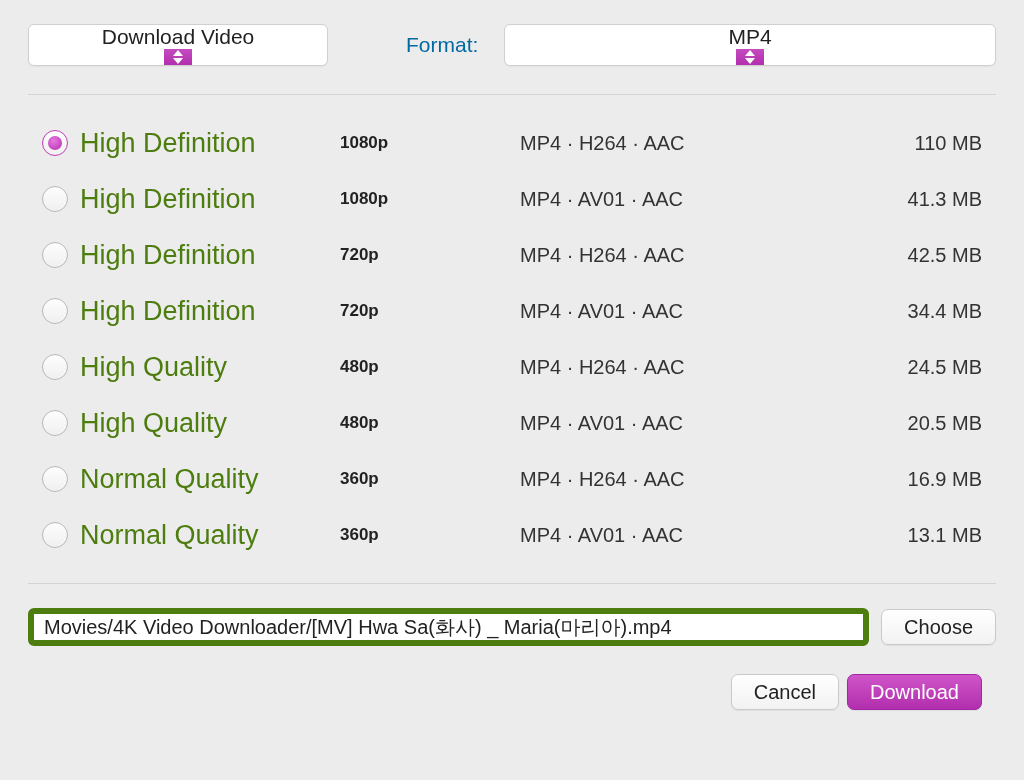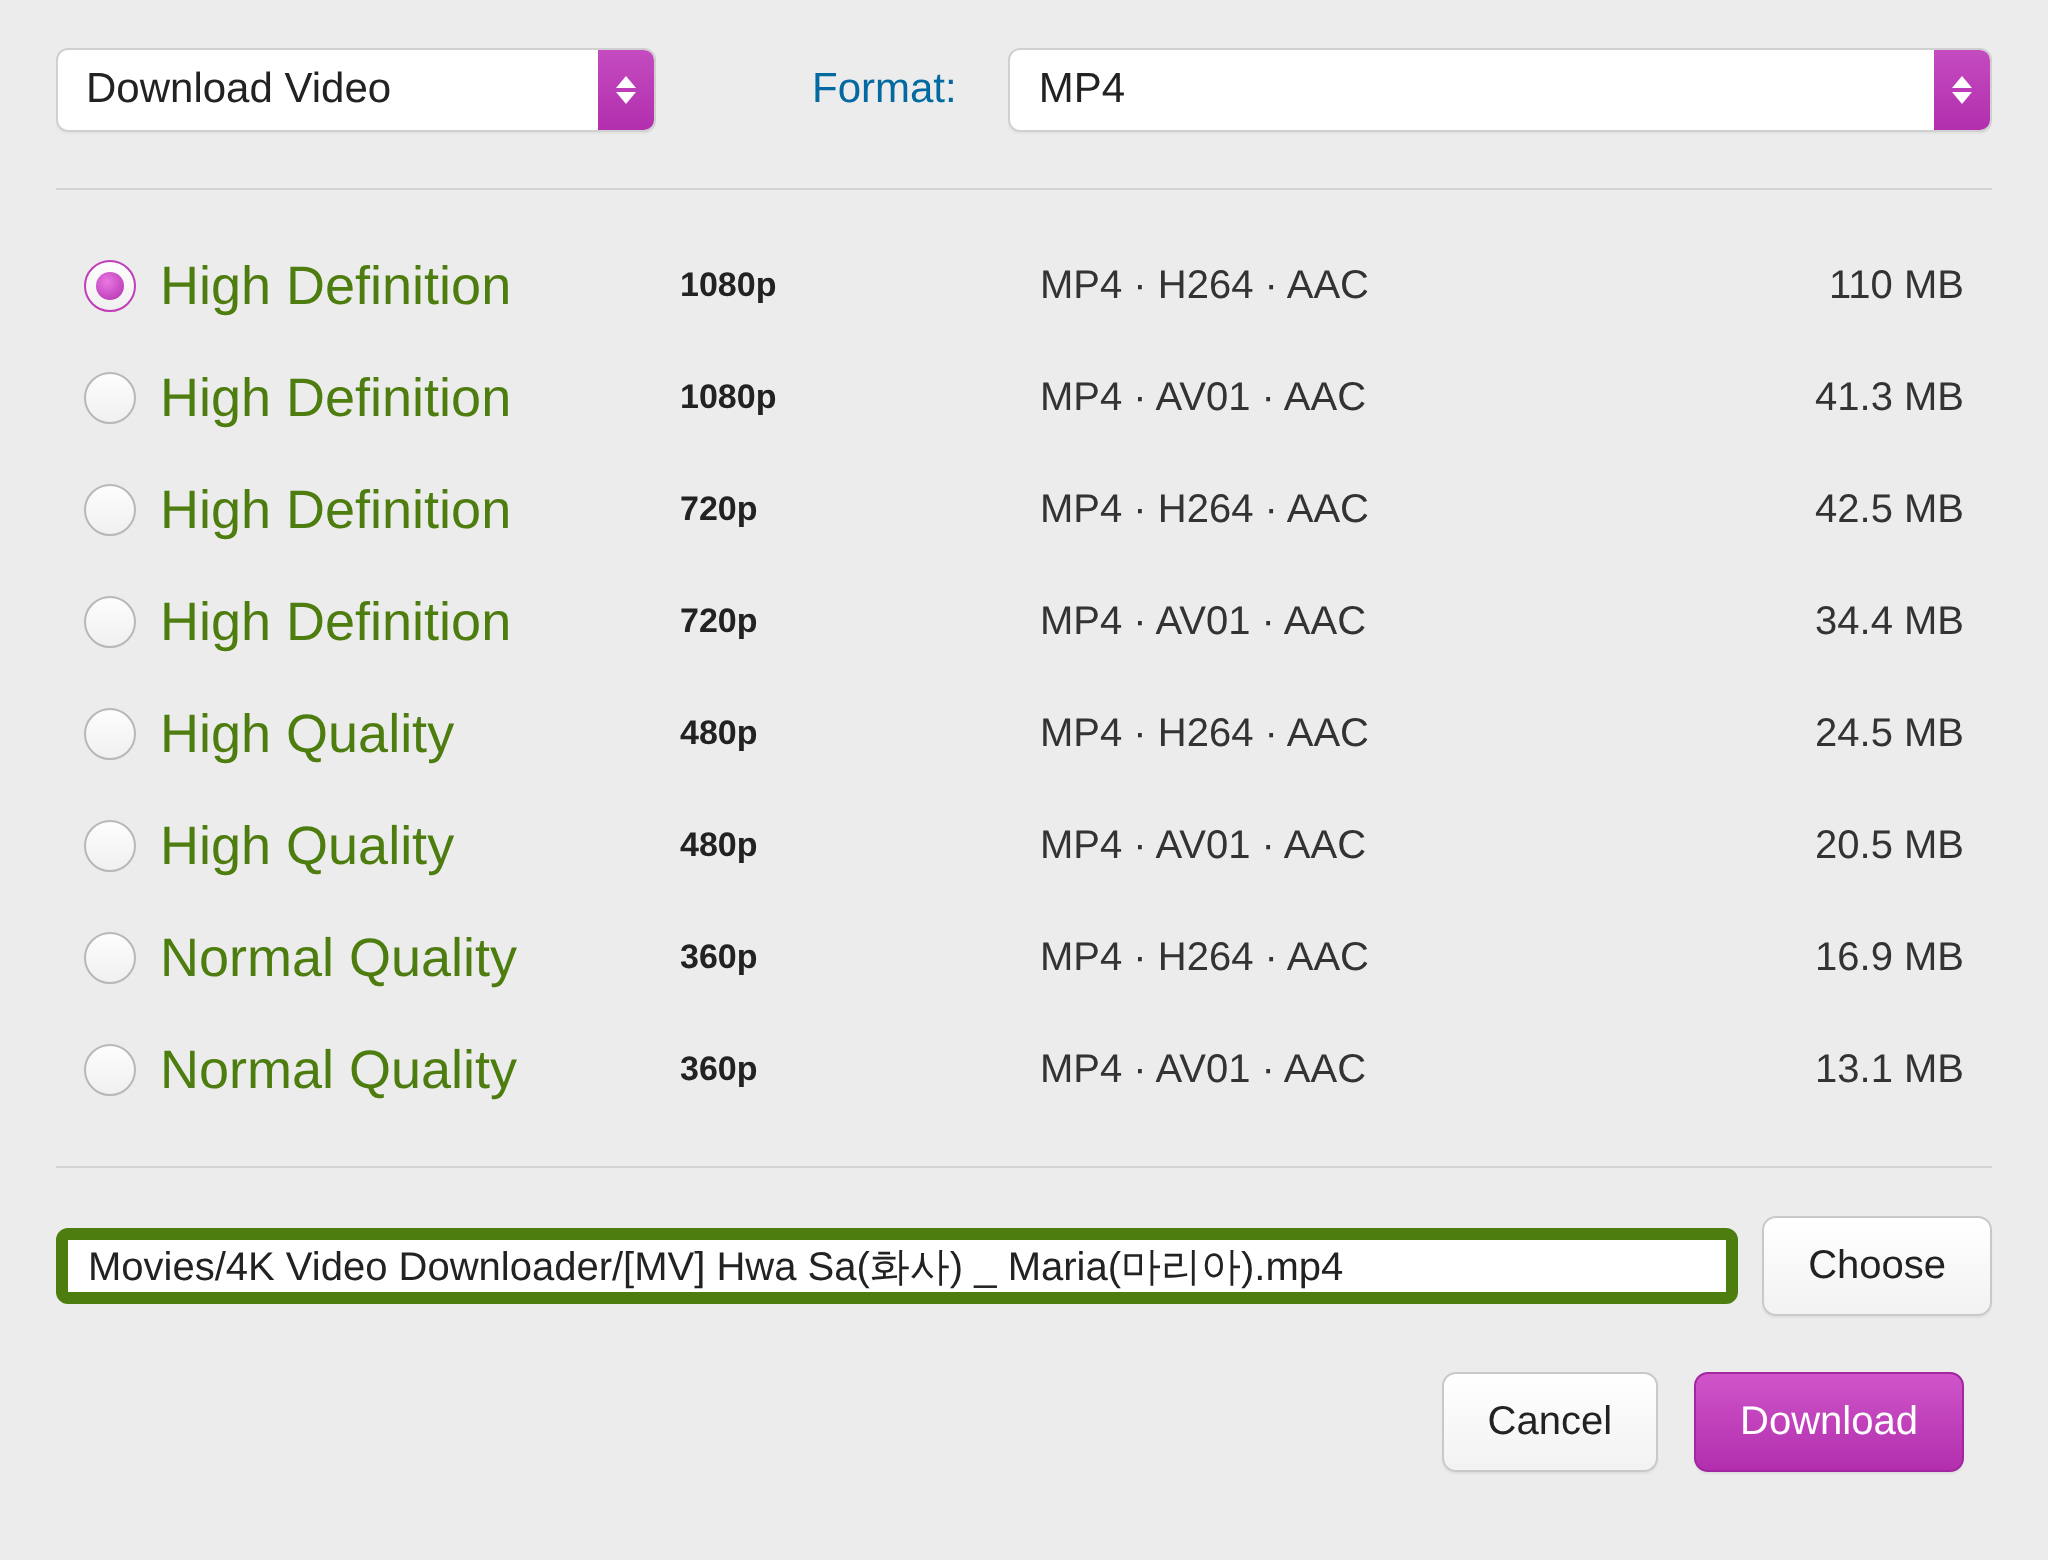--- a/index.html
+++ b/index.html
@@ -26,20 +26,21 @@
     }
     .dropdown {
       display: flex;
       align-items: center;
       background: #fff;
       border: 1px solid #d0d0d0;
       border-radius: 6px;
       height: 42px;
       overflow: hidden;
       box-shadow: 0 1px 1px rgba(0,0,0,0.04);
+      flex-direction: column;
     }
     .dropdown-label {
       padding: 0 14px;
       font-size: 21px;
       color: #222;
       flex: 1;
     }
     .dropdown-arrows {
       width: 28px;
       height: 100%;
@@ -150,41 +151,41 @@
       padding: 0 10px;
       font-size: 20px;
       color: #222;
       white-space: nowrap;
       overflow: hidden;
       display: flex;
       align-items: center;
       direction: ltr;
     }
     .btn {
-      height: 50px;
+      height: 36px;
       padding: 0 22px;
       border-radius: 7px;
       border: 1px solid #c9c9c9;
       background: linear-gradient(to bottom, #ffffff, #f2f2f2);
       font-size: 20px;
       color: #222;
       display: inline-flex;
       align-items: center;
       justify-content: center;
       box-shadow: 0 1px 1px rgba(0,0,0,0.06);
     }
     .btn-primary {
       background: linear-gradient(to bottom, #cf55c9, #b22ead);
       border: 1px solid #a127a0;
       color: #fff;
     }
     .buttons-row {
       display: flex;
       justify-content: flex-end;
-      gap: 18px;
+      gap: 8px;
       padding-right: 14px;
     }
   </style>
 </head>
 <body>
 
 <div class="container">
 
   <div class="top-row">
     <div class="dropdown action-dropdown">

